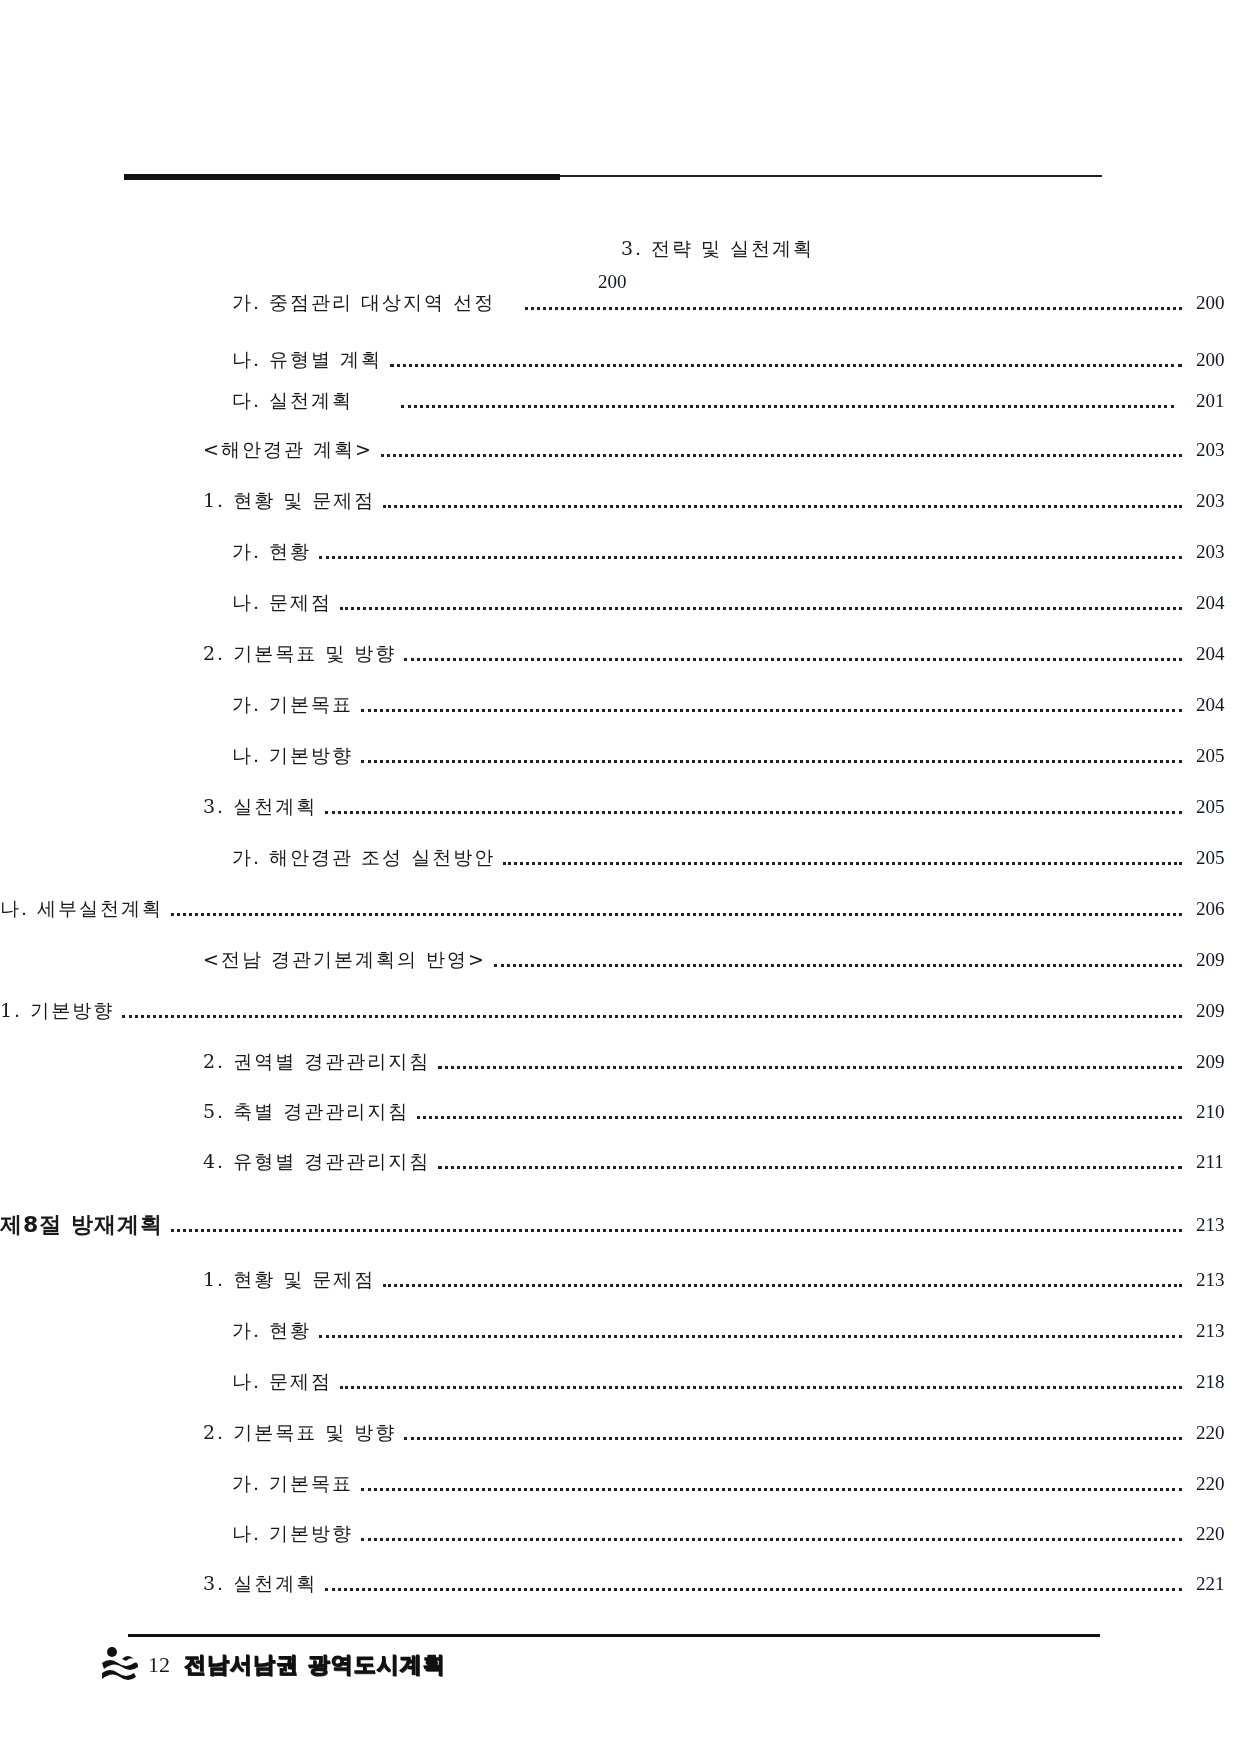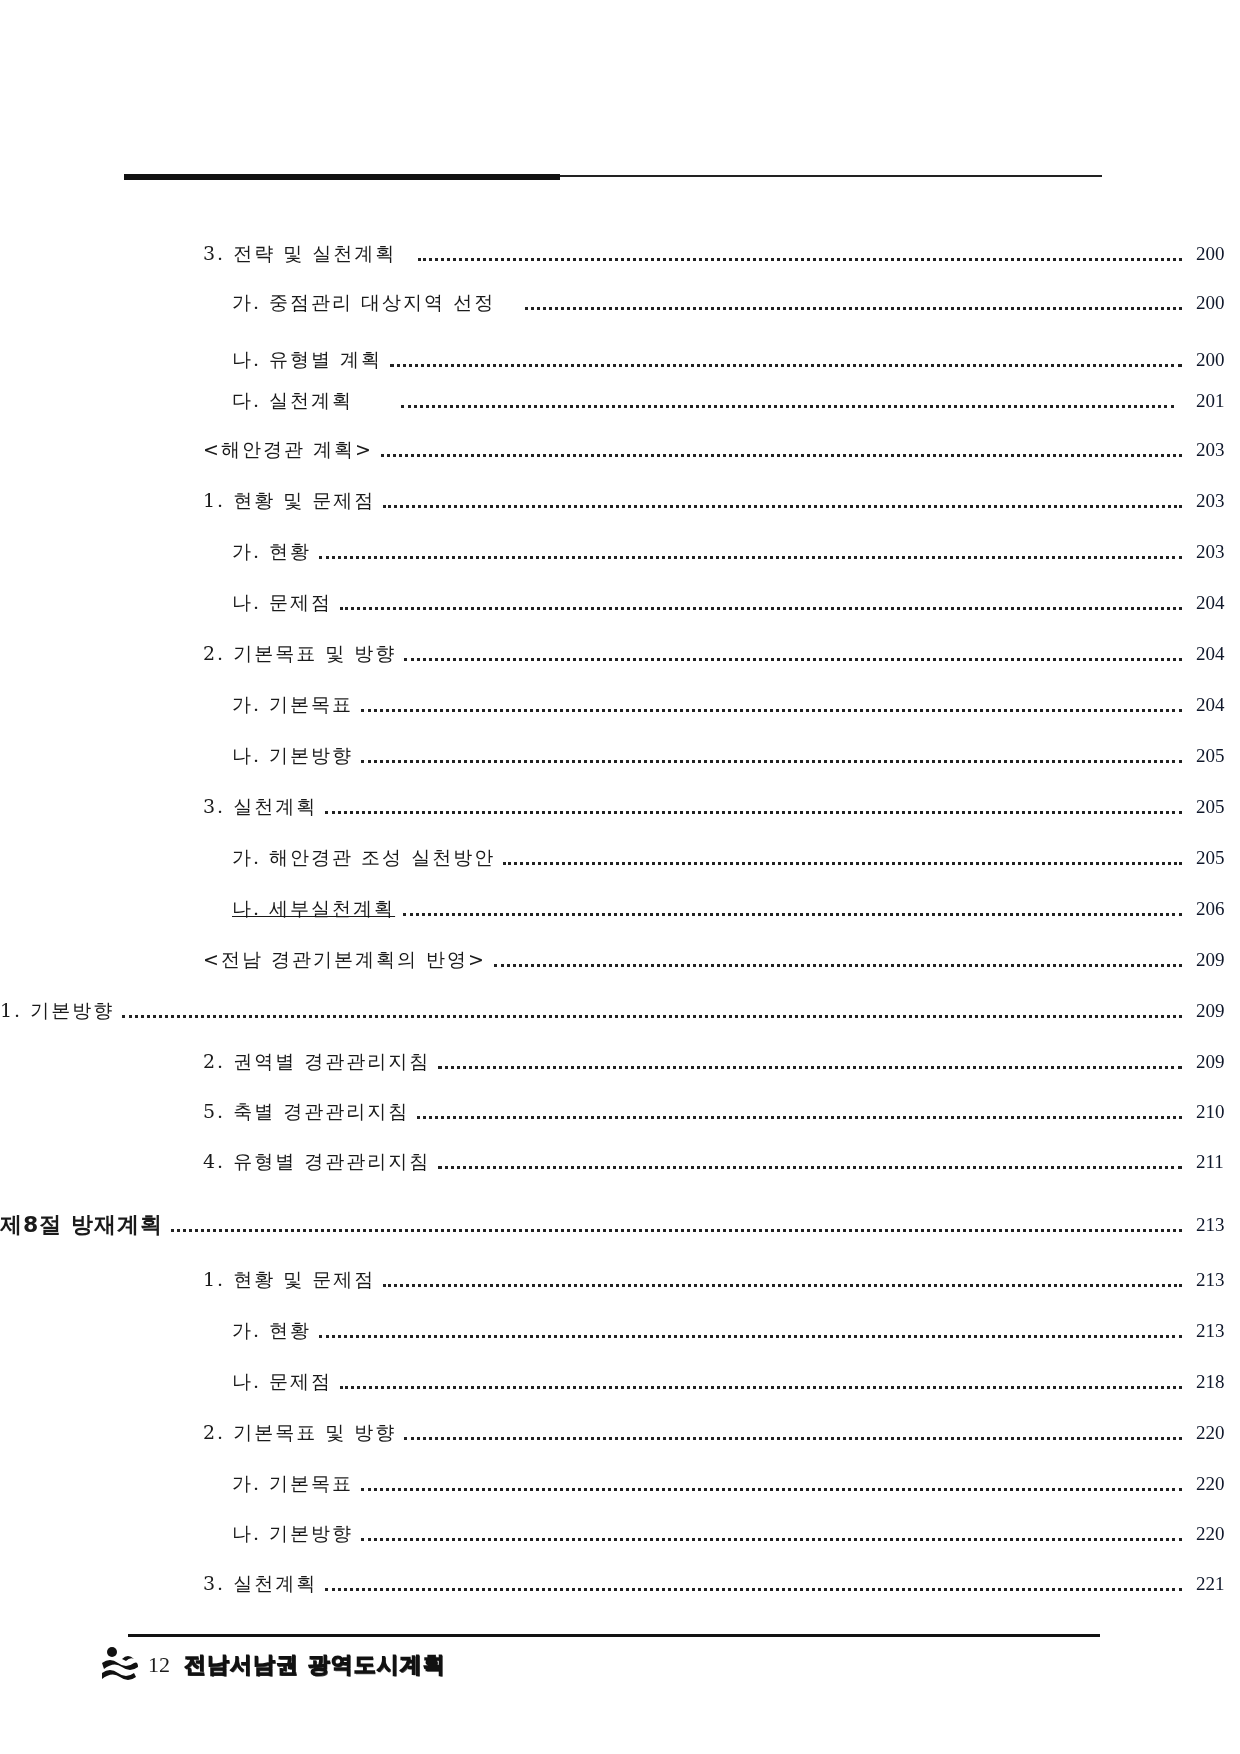--- a/index.html
+++ b/index.html
@@ -111,21 +111,21 @@
     }
   </style>
 </head>
 <body>
 
 <div class="top-rule"></div>
 <div class="top-rule-thick"></div>
 
 <div class="toc">
 
-  <div class="toc-row" style="top:236px;">
+  <div class="toc-row" style="top:236px;flex-direction:column;">
     <span class="toc-label" style="margin-left:203px;">3. 전략 및 실천계획</span>
     <span class="toc-leader" style="margin-left:14px;"></span>
     <span class="toc-page">200</span>
   </div>
   <div class="toc-row" style="top:285px;">
     <span class="toc-label" style="margin-left:232px;">가. 중점관리 대상지역 선정</span>
     <span class="toc-leader" style="margin-left:22px;"></span>
     <span class="toc-page">200</span>
   </div>
   <div class="toc-row" style="top:342px;">
@@ -177,21 +177,21 @@
     <span class="toc-label" style="margin-left:203px;">3. 실천계획</span>
     <span class="toc-leader"></span>
     <span class="toc-page">205</span>
   </div>
   <div class="toc-row" style="top:840px;">
     <span class="toc-label" style="margin-left:232px;">가. 해안경관 조성 실천방안</span>
     <span class="toc-leader"></span>
     <span class="toc-page">205</span>
   </div>
   <div class="toc-row" style="top:891px;">
-    <span class="toc-label" style="margin-left:232px;text-decoration:underline;">나. 세부실천계획</span>
+    <span class="toc-label" style="">나. 세부실천계획</span>
     <span class="toc-leader"></span>
     <span class="toc-page">206</span>
   </div>
   <div class="toc-row" style="top:942px;">
     <span class="toc-label" style="margin-left:203px;">&lt;전남 경관기본계획의 반영&gt;</span>
     <span class="toc-leader"></span>
     <span class="toc-page">209</span>
   </div>
   <div class="toc-row" style="top:993px;">
     <span class="toc-label" style="">1. 기본방향</span>

